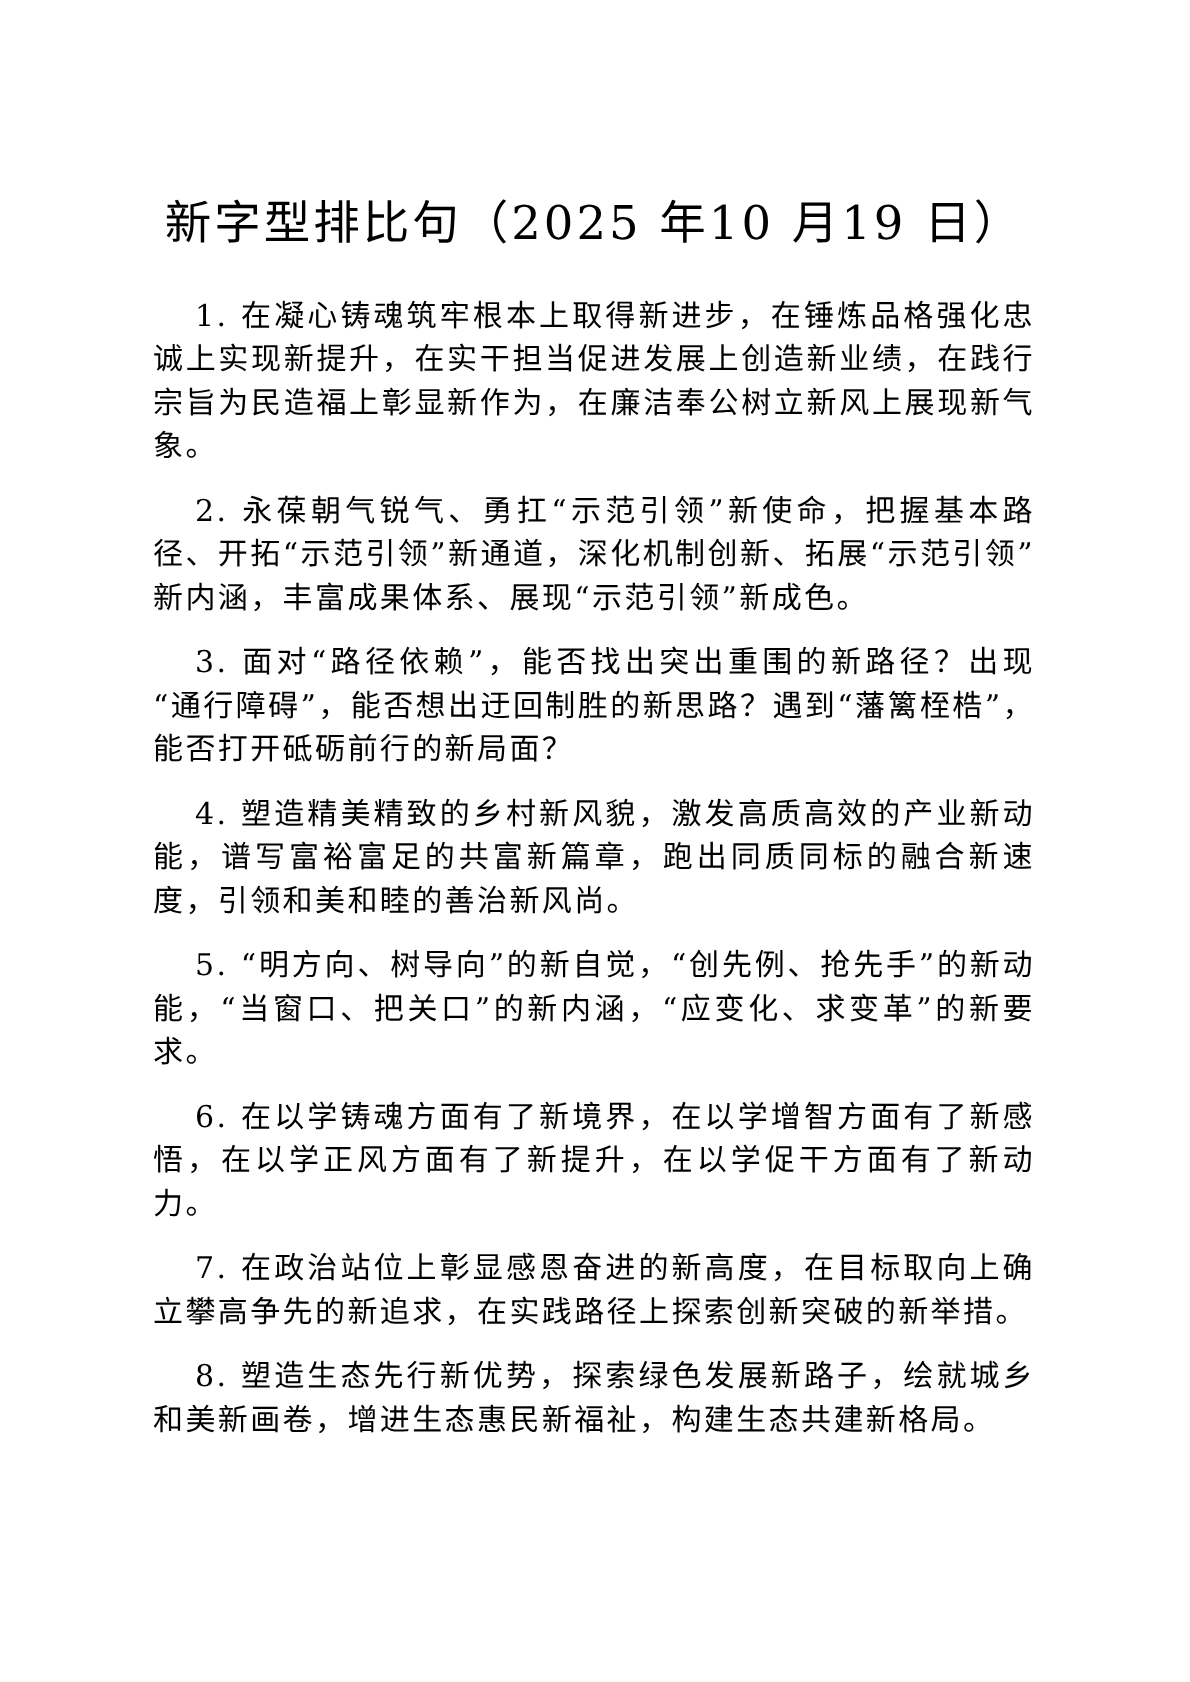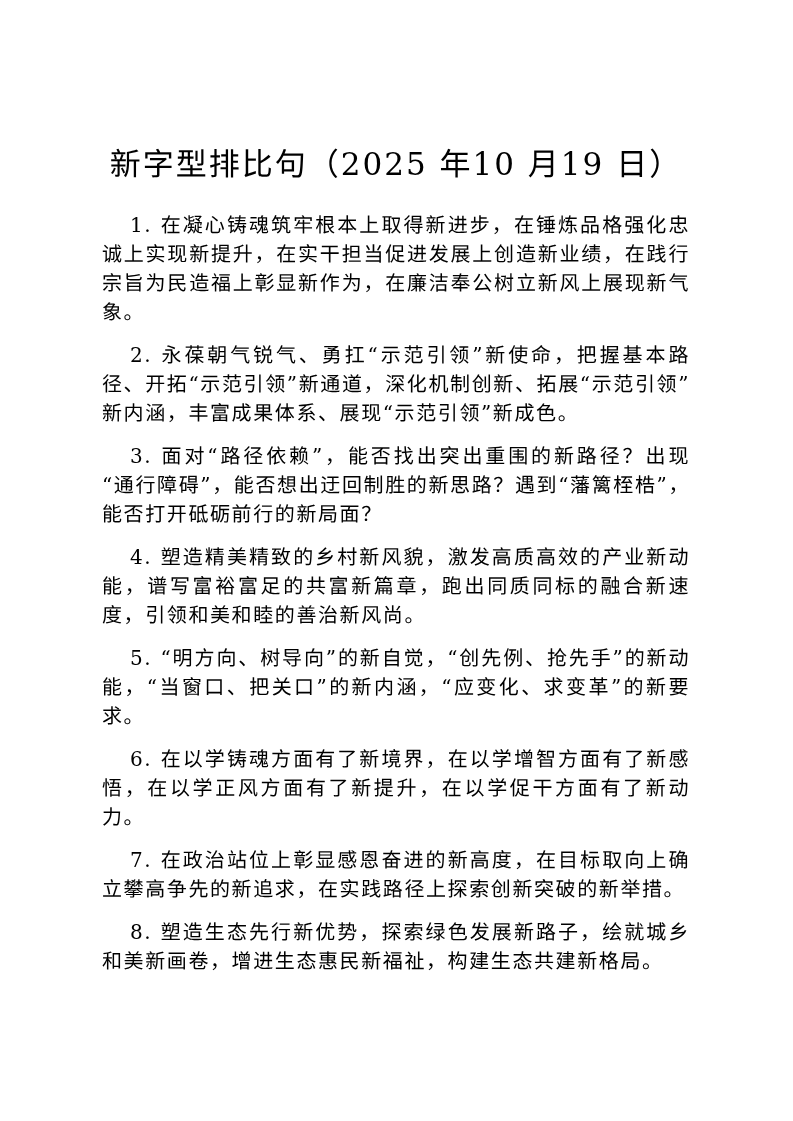--- a/index.html
+++ b/index.html
@@ -15,21 +15,21 @@
   .page {
     box-sizing: border-box;
     width: 793px;
     height: 1121px;
     padding: 128px 103px 40px 102px;
     background: #ffffff;
     color: #000000;
     font-family: "DejaVu Serif", "Liberation Serif", serif;
   }
   .doc-title {
-    margin: 15px 0 26px 0;
+    margin: 0 0 26px 0;
     font-size: 31px;
     font-weight: normal;
     line-height: 42px;
     letter-spacing: 2px;
     text-align: center;
     white-space: nowrap;
   }
   .doc-body p {
     margin: 0 0 14px 0;
     font-size: 20px;

